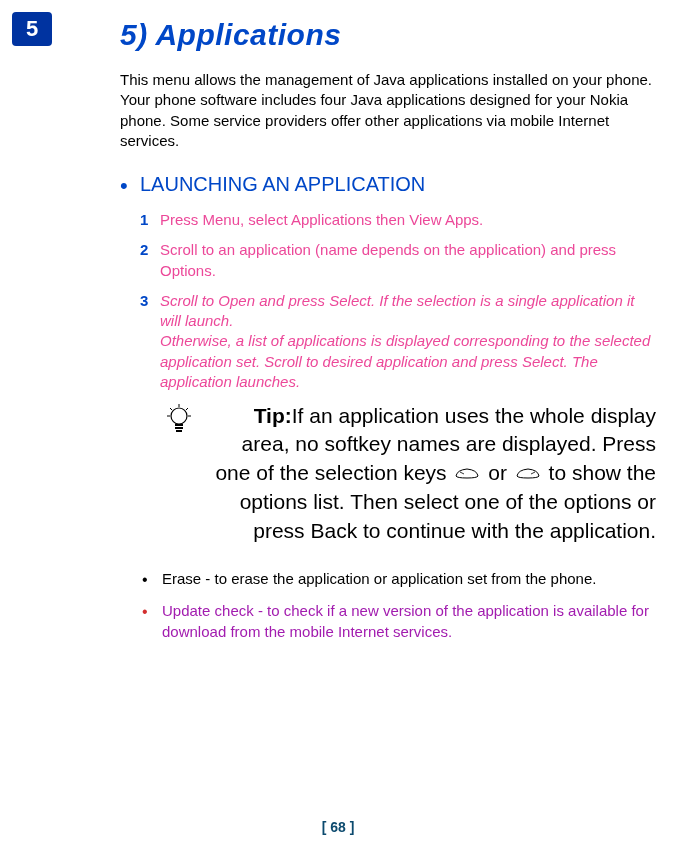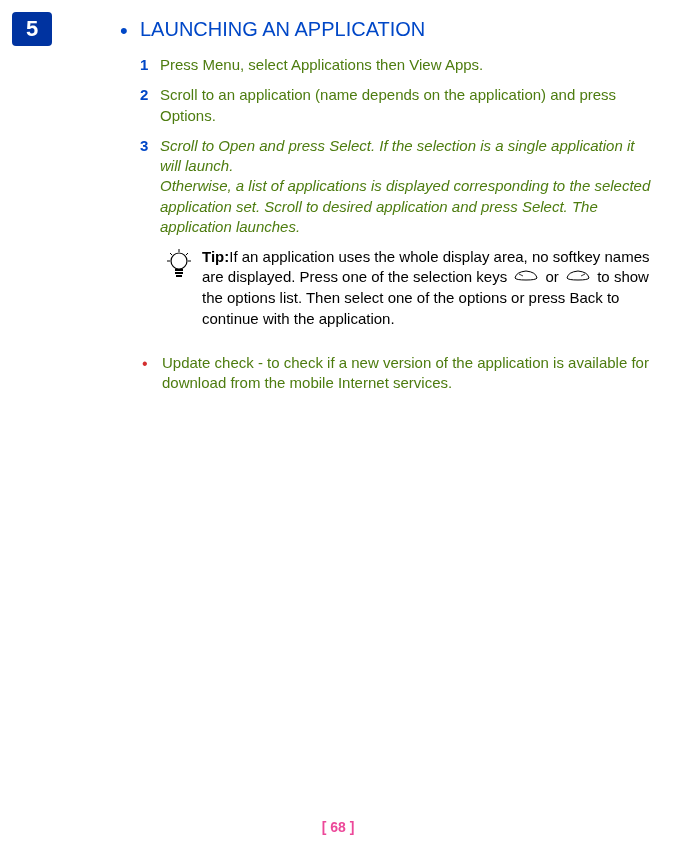--- a/index.html
+++ b/index.html
@@ -69,39 +69,40 @@
       line-height: 1.35;
     }
     .step-number {
       color: #0047c7;
       font-weight: bold;
       position: absolute;
       left: 0;
       top: 0;
     }
     .step-text {
-      color: #4d7c0f;
+      color: #ec4899;
       text-align: right;
     }
     .tip-block {
       display: flex;
       align-items: flex-start;
       margin-top: 8px;
       margin-left: 26px;
       margin-bottom: 6px;
     }
     .tip-icon {
       flex-shrink: 0;
       margin-right: 10px;
       margin-top: 2px;
     }
     .tip-text {
-      font-size: 15px;
-      line-height: 1.35;
-      color: #000;
+      font-size: 21px;
+      line-height: 1.35;
+      color: #000;
+      text-align: right;
     }
     .tip-label {
       font-weight: bold;
     }
     .key-icon {
       display: inline-block;
       vertical-align: middle;
       margin: 0 2px;
     }
     .bullet-item {
@@ -118,43 +119,45 @@
       top: 0;
       font-size: 16px;
     }
     .bullet-black {
       color: #000;
     }
     .bullet-black::before {
       color: #000;
     }
     .bullet-red {
-      color: #4d7c0f;
+      color: #a21caf;
     }
     .bullet-red::before {
       color: #d32f2f;
     }
     .page-number {
       position: absolute;
       bottom: 12px;
       width: 100%;
       text-align: center;
-      color: #ec4899;
+      color: #0c4a6e;
       font-size: 14px;
       font-weight: bold;
     }
   </style>
 </head>
 <body>
 
 <div class="page-tab">5</div>
 
 <div class="content">
 
-
+  <h1 class="main-title">5) Applications</h1>
+
+  <p class="intro-text">This menu allows the management of Java applications installed on your phone. Your phone software includes four Java applications designed for your Nokia phone. Some service providers offer other applications via mobile Internet services.</p>
 
   <div class="section-block">
     <h2 class="section-heading">LAUNCHING AN APPLICATION</h2>
 
     <div class="step-item">
       <span class="step-number">1</span>
       <span class="step-text">Press Menu,  select Applications then View Apps.</span>
     </div>
 
     <div class="step-item">
@@ -189,18 +192,19 @@
             </svg></span><span> or </span><span class="key-icon"><svg width="26" height="14" viewBox="0 0 26 14">
               <path d="M 2 9 Q 3 3 13 2 Q 23 3 24 9 Q 23 11 13 11 Q 3 11 2 9 Z" fill="none" stroke="#000" stroke-width="1"></path>
               <line x1="16" y1="7" x2="20" y2="5" stroke="#000" stroke-width="0.8"></line>
             </svg></span><span> to show the options list. Then select one of the options or press Back to continue with the application.</span>
       </span>
     </div>
   </div>
 
   <div class="section-block">
 
+    <div class="bullet-item bullet-black">Erase - to erase the application or application set from the phone.</div>
     <div class="bullet-item bullet-red">Update check - to check if a new version of the application is available for download from the mobile Internet services.</div>
   </div>
 
 </div>
 
 <div class="page-number">[ 68 ]</div>
 
 </body></html>

